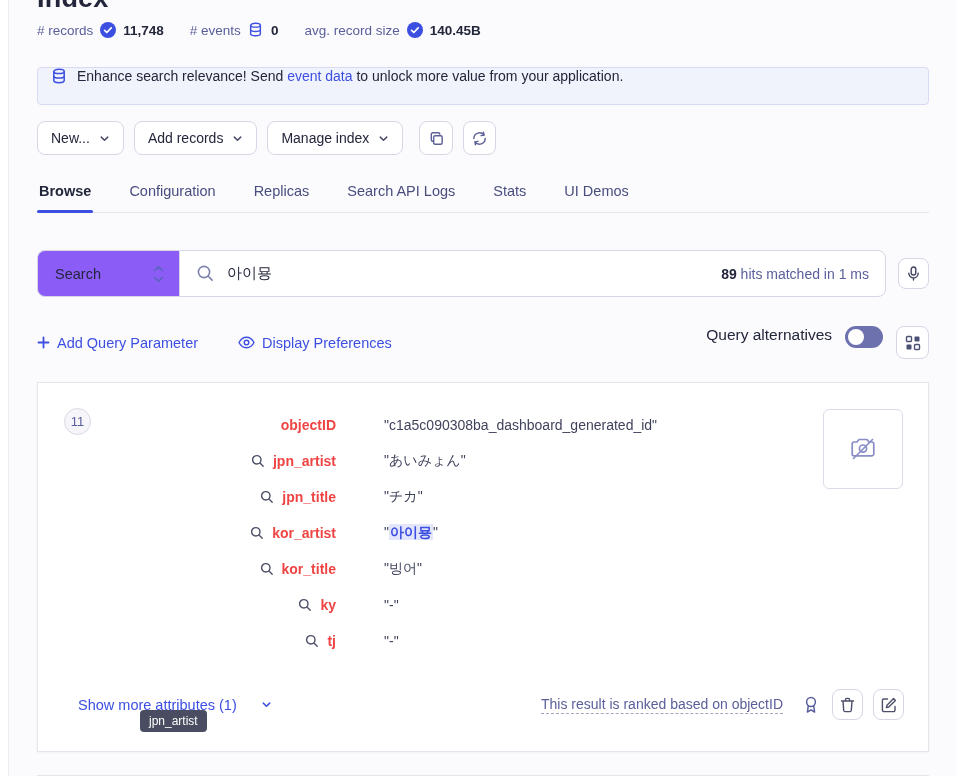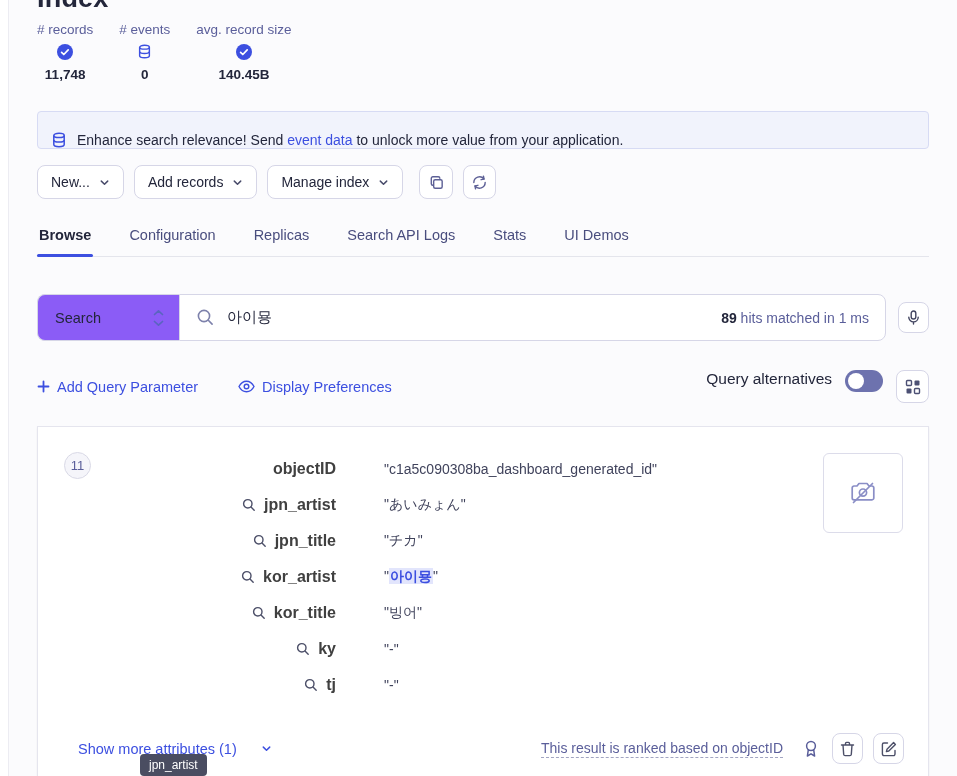--- a/index.html
+++ b/index.html
@@ -5,27 +5,27 @@
   * { margin:0; padding:0; box-sizing:border-box; }
   html,body { width:957px; height:776px; overflow:hidden; background:#fff; }
   body { font-family:"Liberation Sans","DejaVu Sans",sans-serif; color:#23263b; }
   .page { margin-left:8px; border-left:1px solid #ececf2; background:#fbfbfd; min-height:776px; padding:0 28px 0 28px; overflow:hidden; }
 
   
   .page-title { font-size:27px; font-weight:700; color:#23263b; margin-top:-17px; letter-spacing:.2px; }
 
   
   .stats { display:flex; align-items:center; gap:26px; margin-top:8px; font-size:13.5px; }
-  .stat { display:flex; align-items:center; gap:7px;flex-direction:column; }
+  .stat { display:flex; align-items:center; gap:7px; }
   .stat .lbl { color:#5a5e9a; }
   .stat .val { font-weight:700; color:#23263b; }
   .icon16 { width:16px; height:16px; display:inline-block; vertical-align:middle; }
 
   
-  .banner { margin-top:29px; background:#f1f3fc; border:1px solid #d7dbf4; border-radius:4px; height:38px; display:flex; align-items:flex-end; padding:0 13px; gap:10px; font-size:14px; color:#23263b; }
+  .banner { margin-top:29px; background:#f1f3fc; border:1px solid #d7dbf4; border-radius:4px; height:38px; display:flex; align-items:flex-start; padding:0 13px; gap:10px; font-size:14px; color:#23263b; }
   .banner a { color:#3c4fe0; text-decoration:none; cursor:pointer; }
 
   
   .toolbar { margin-top:16px; display:flex; align-items:center; gap:10px; }
   .btn { background:#fff; border:1px solid #d6d6e7; border-radius:8px; height:34px; padding:8px 13px; display:inline-flex; align-items:center; gap:9px; font-size:14px; color:#23263b; cursor:pointer; }
   .btn-icon { width:34px; justify-content:center; padding:0; }
   .btn-icon.sq { width:33px; }
   .chev { width:11px; height:11px; }
 
   
@@ -54,21 +54,21 @@
   .toggle .knob { position:absolute; left:3px; top:3px; width:16px; height:16px; border-radius:50%; background:#fff; }
   .grid-btn { width:33px; height:33px; background:#fff; border:1px solid #d6d6e7; border-radius:8px; display:flex; align-items:center; justify-content:center; cursor:pointer; }
 
   
   .card { margin-top:23px; background:#fff; border:1px solid #e5e5ee; border-radius:0; box-shadow:0 1px 2px rgba(35,38,59,.05); position:relative; height:370px; }
   .rank-badge { position:absolute; left:26px; top:25px; width:27px; height:27px; border-radius:50%; background:#f5f5fa; border:1px solid #d9d9e6; color:#5a5e9a; font-size:13px; display:flex; align-items:center; justify-content:center; }
   .img-ph { position:absolute; right:25px; top:26px; width:80px; height:80px; border:1px solid #dcdcea; border-radius:6px; display:flex; align-items:center; justify-content:center; background:#fff; }
 
   .fields { position:absolute; left:64px; top:24px; }
   .frow { display:flex; align-items:center; height:36px; }
-  .fkey { width:234px; display:flex; align-items:center; justify-content:flex-end; gap:8px; font-size:16px; font-weight:700; color:#404040; }
+  .fkey { width:234px; display:flex; align-items:center; justify-content:flex-end; gap:8px; font-size:14px; font-weight:700; color:#ef4444; }
   .fval { margin-left:48px; font-size:14px; color:#40435c; }
   .fval .hl { background:#e2e5fc; color:#3c4fe0; font-weight:700; padding:0 1px; }
 
   .card-footer { position:absolute; left:0; right:0; top:306px; display:flex; align-items:center; padding:0 24px; }
   .show-more { margin-left:16px; display:flex; align-items:center; gap:24px; color:#3c4fe0; font-size:14.5px; cursor:pointer; position:relative; }
   .tooltip { position:absolute; left:62px; top:13px; background:#4a4d61; color:#fff; font-size:12px; padding:4px 9px; border-radius:4px; white-space:nowrap; }
   .card-footer .right { margin-left:auto; display:flex; align-items:center; gap:10px; }
   .ranked-note { font-size:14px; color:#5a5e9a; border-bottom:1px dashed #a2a5c2; padding-bottom:1px; cursor:help; margin-right:7px; }
   .foot-btn { width:31px; height:31px; background:#fff; border:1px solid #d6d6e7; border-radius:8px; display:flex; align-items:center; justify-content:center; cursor:pointer; }
   .foot-plain { background:none; border:none; width:22px; }

